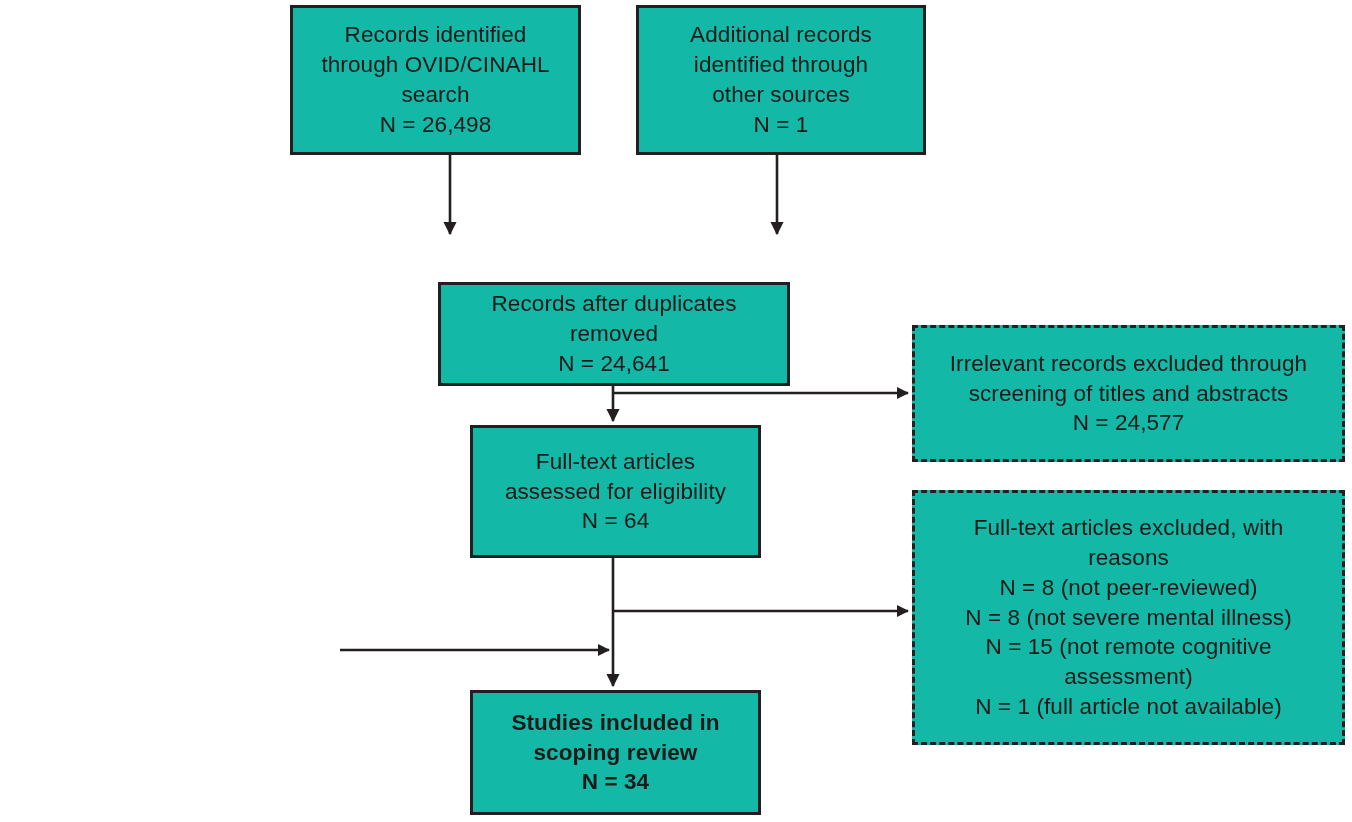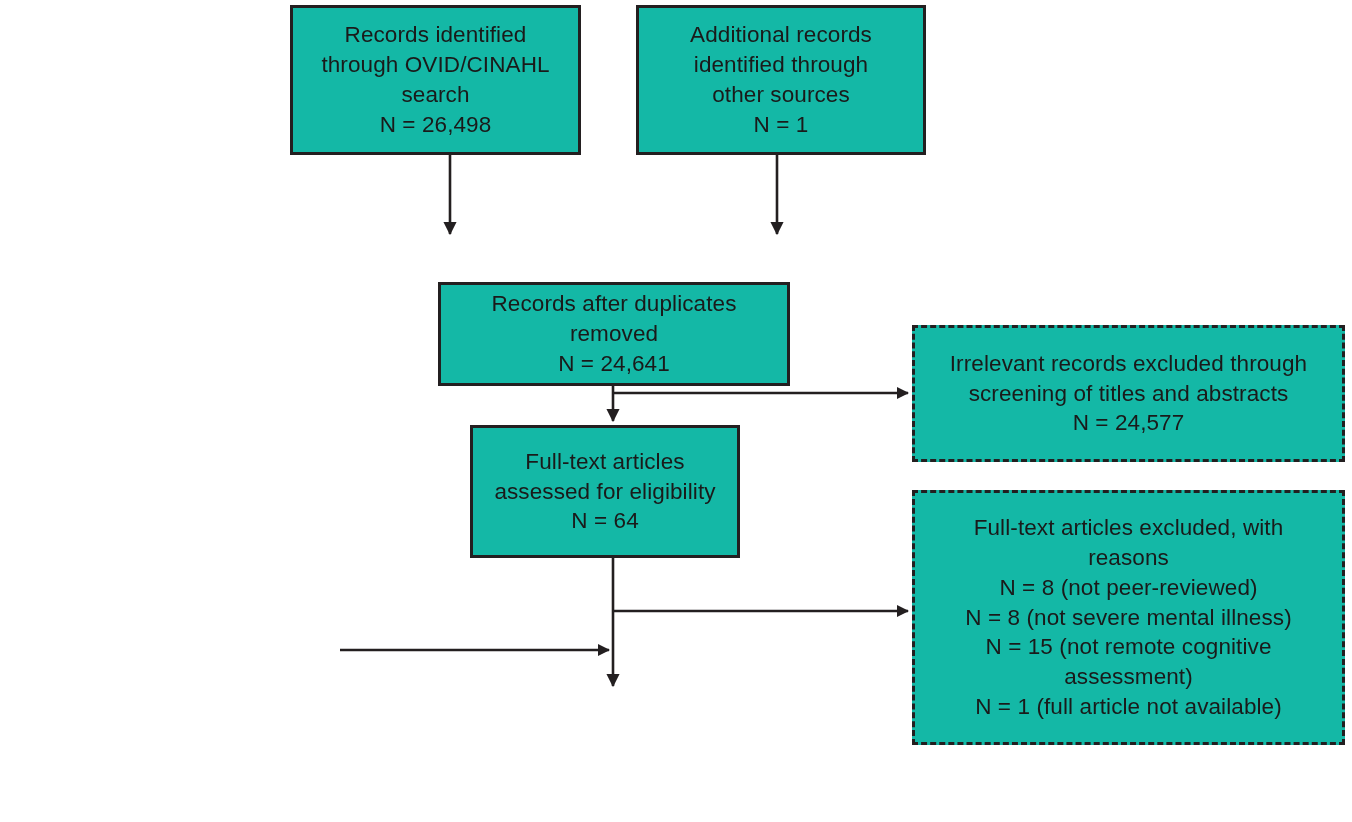--- a/index.html
+++ b/index.html
@@ -118,31 +118,36 @@
 removed
 N = 24,641</div>
   </div>
 
   <div class="node dashed" style="left:912px; top:325px; width:433px; height:137px;">
     <div class="txt">Irrelevant records excluded through
 screening of titles and abstracts
 N = 24,577</div>
   </div>
 
-  <div class="node solid" style="left:470px; top:425px; width:270px; height:133px;">
+  <div class="node solid" style="left:470px; top:425px; width:291px; height:133px;">
     <div class="txt">Full-text articles
 assessed for eligibility
 N = 64</div>
   </div>
 
   <div class="node dashed leftalign" style="left:912px; top:490px; width:433px; height:255px;justify-content:center;">
     <div class="txt">Full-text articles excluded, with
 reasons
 N = 8 (not peer-reviewed)
 N = 8 (not severe mental illness)
 N =  15 (not remote cognitive
 assessment)
 N = 1 (full article not available)</div>
   </div>
 
 
+  <div class="node solid bold" style="left:470px; top:690px; width:291px; height:125px;">
+    <div class="txt">Studies included in
+scoping review
+N = 34</div>
+  </div>
 
 </div>
 
 </body></html>

